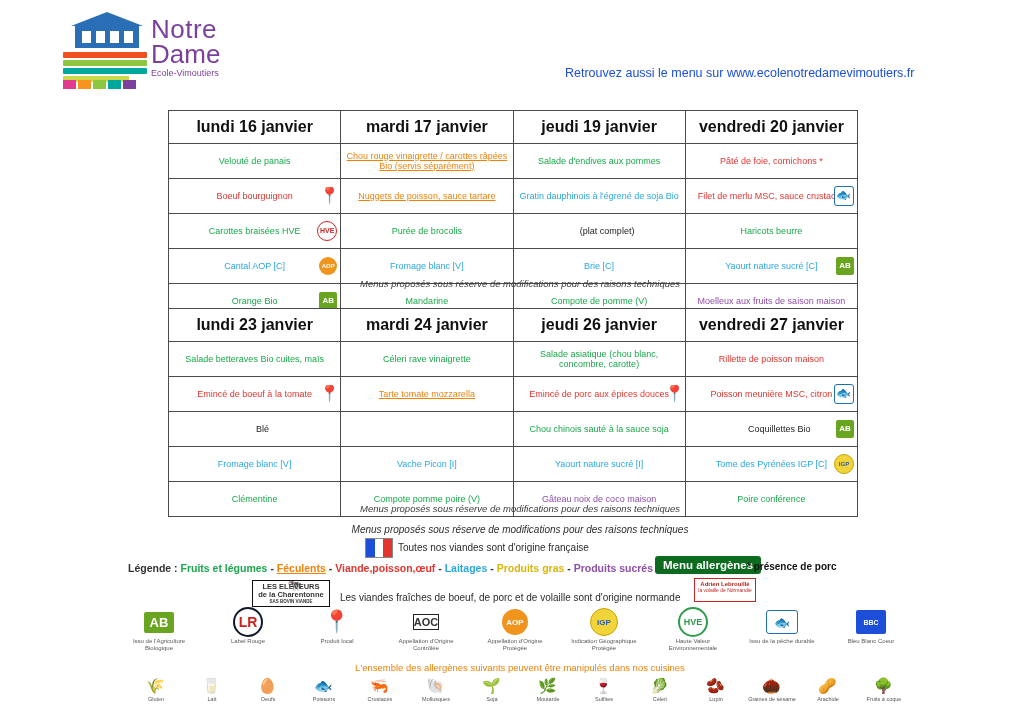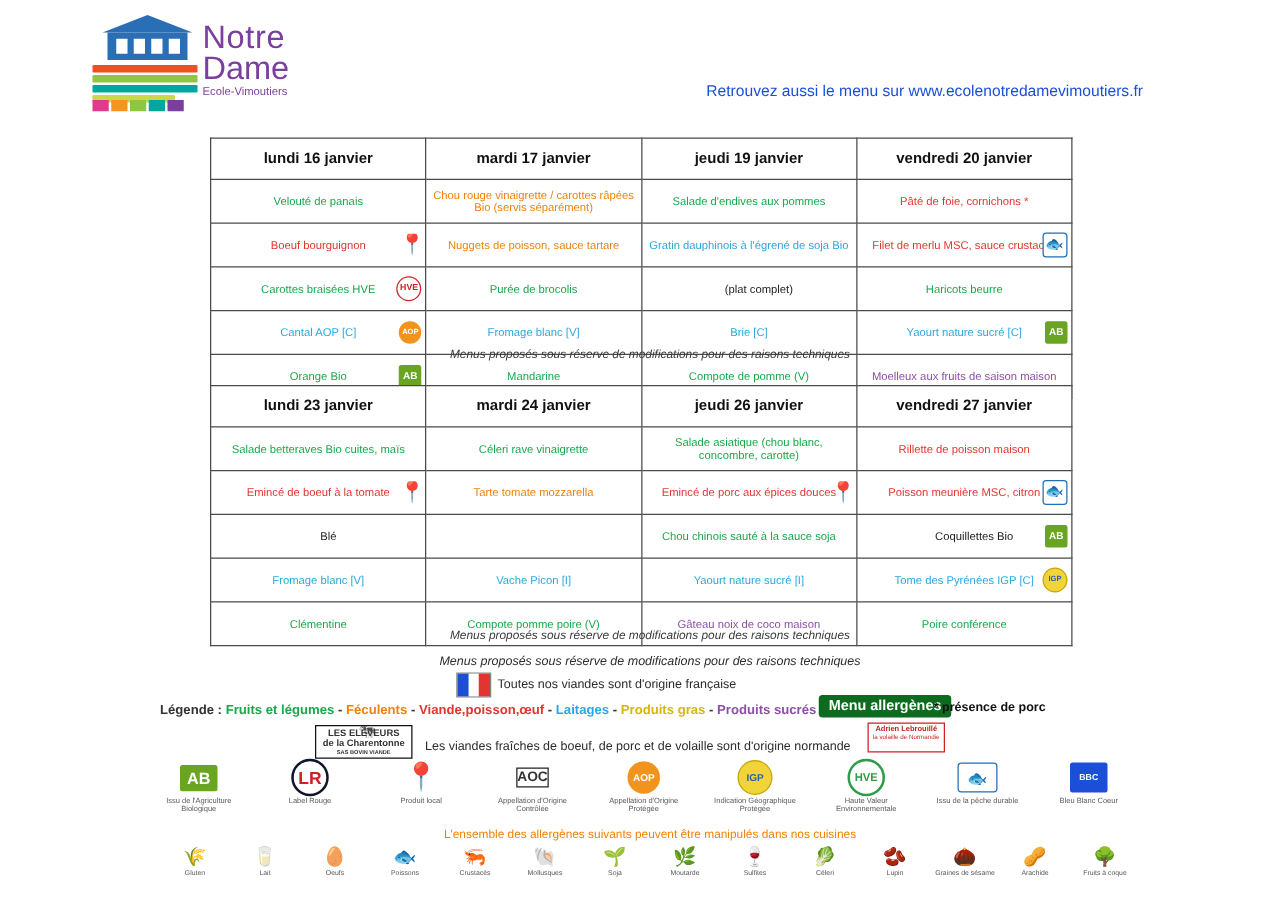--- a/index.html
+++ b/index.html
@@ -6,21 +6,21 @@
   body{
     width:1024px;height:724px;
     background:#ffffff;
     font-family:"Liberation Sans", sans-serif;
     position:relative;
     overflow:hidden;
     color:#333;
   }
   
   .logo{
-    position:absolute;left:74px;top:10px;width:190px;height:78px;text-decoration:underline;
+    position:absolute;left:63px;top:10px;width:190px;height:78px;text-decoration:underline;
   }
   .logo-building{
     position:absolute;left:8px;top:2px;width:72px;height:40px;
   }
   .roof{
     position:absolute;left:0;top:0;width:0;height:0;
     border-left:36px solid transparent;border-right:36px solid transparent;
     border-bottom:14px solid #2a6fb5;
   }
   .body-b{
@@ -56,27 +56,27 @@
   .menu-table td,.menu-table th{
     border:1px solid #4a4a4a;
     text-align:center;
     vertical-align:middle;
     font-size:9px;
     padding:2px 3px;
     position:relative;
     line-height:1.15;
   }
   .menu-table th{
-    font-size:12px;font-weight:bold;height:28px;color:#111;
+    font-size:16px;font-weight:bold;height:28px;color:#111;
   }
   .menu-table td{height:30px;}
   #table1{left:168px;top:110px;width:690px;}
   #table2{left:168px;top:308px;width:690px;}
   .c-veg{color:#1aa84a;}       
-  .c-fec{color:#f0820a;}       
+  .c-fec{color:#f0820a;text-decoration:underline;}       
   .c-meat{color:#e2352f;}      
   .c-lait{color:#2ba8e0;}      
   .c-gras{color:#d8b60a;}      
   .c-sucre{color:#8e4fa8;}     
   .c-black{color:#222;margin-left:16px;}
   
   .badge{
     position:absolute;right:3px;top:50%;transform:translateY(-50%);
     width:18px;height:18px;border-radius:3px;
     display:flex;align-items:center;justify-content:center;

